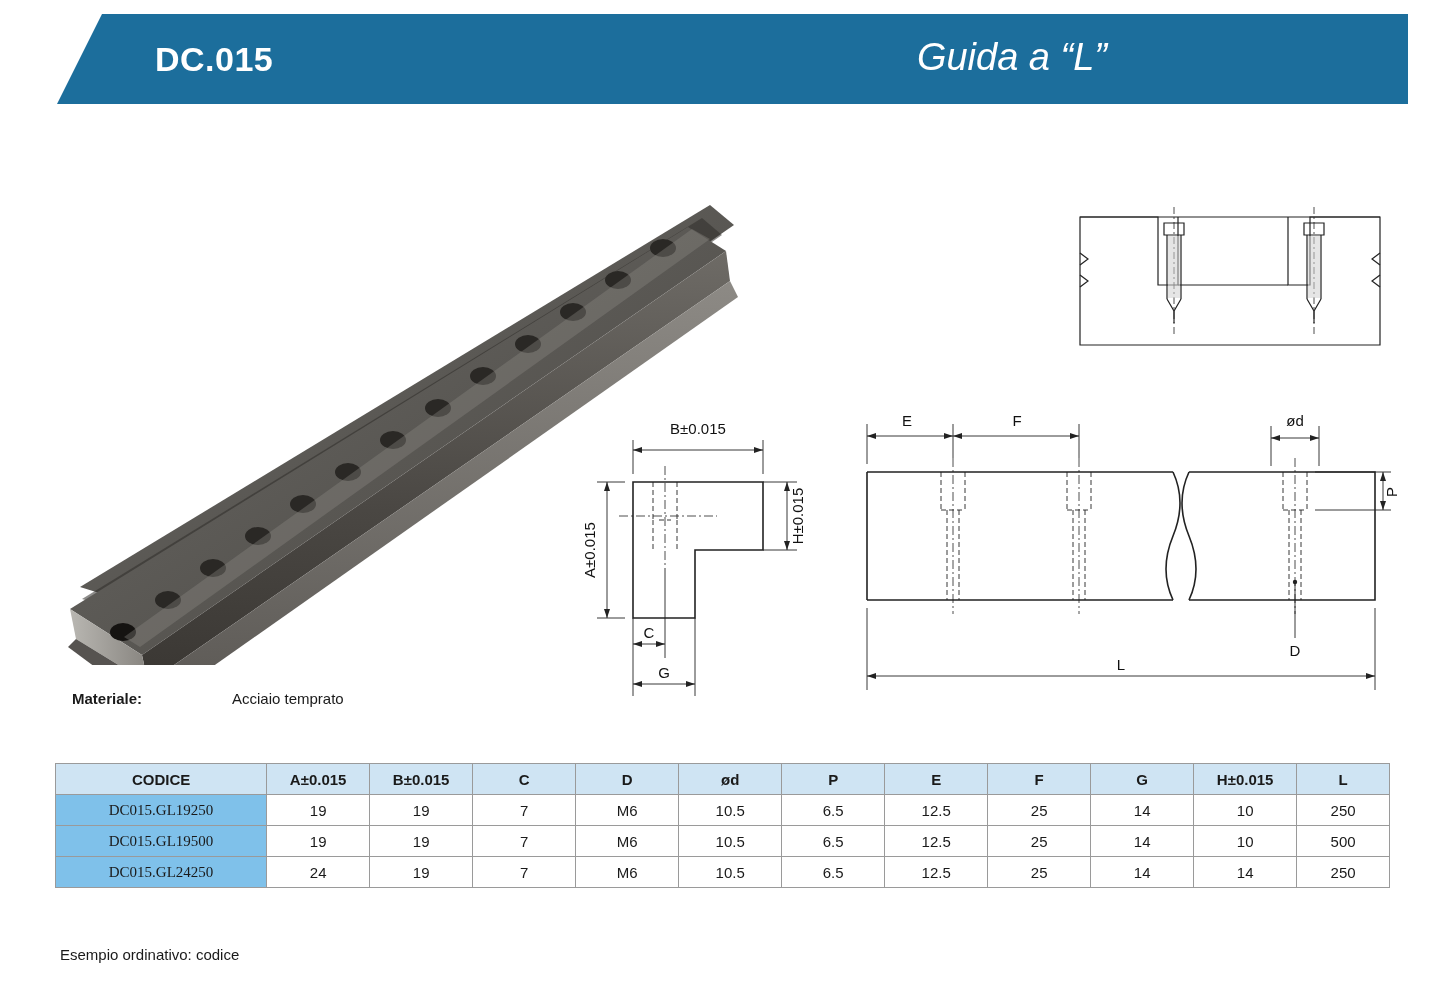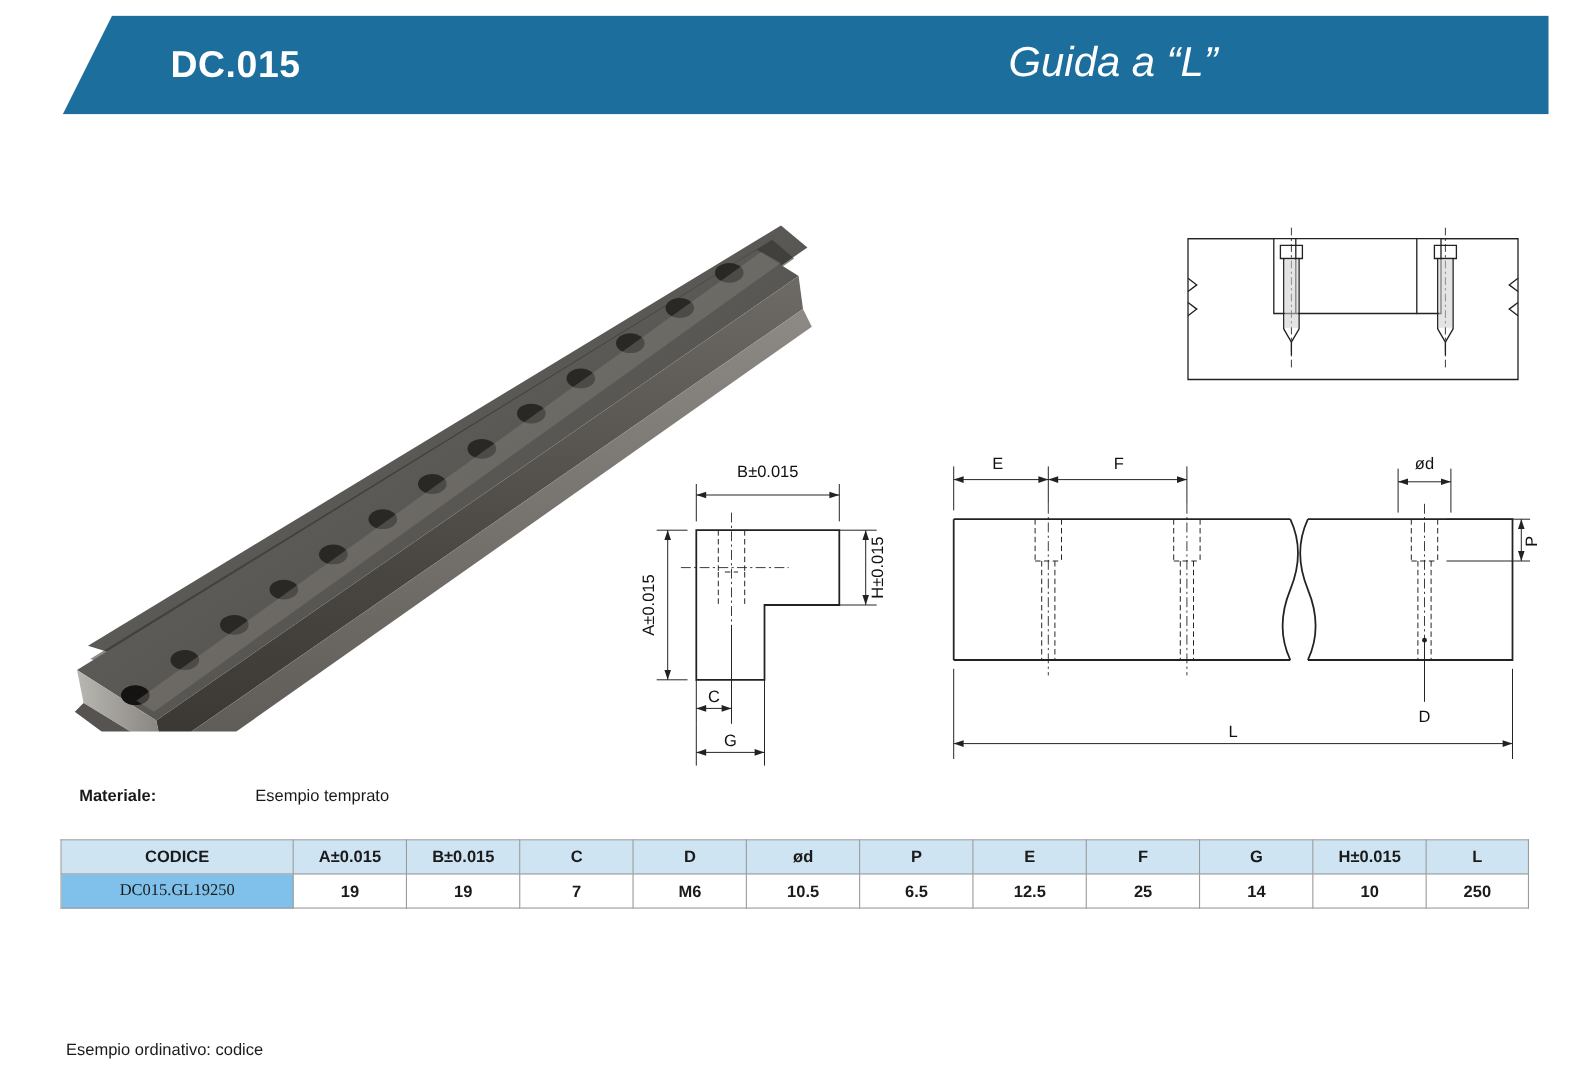--- a/index.html
+++ b/index.html
@@ -66,21 +66,20 @@
   .material {
     position: absolute;
     left: 72px;
     top: 690px;
     font-size: 15px;
   }
   .material .lbl {
     font-weight: bold;
     display: inline-block;
     width: 160px;
-    margin-top: 25px;
   }
   .material .val {
     font-weight: normal;
   }
 
   
   .table-wrap {
     position: absolute;
     left: 55px;
     top: 763px;
@@ -104,21 +103,20 @@
   }
   table.spec tbody td.code {
     background: #7FC1EA;
     font-weight: normal;
     text-align: center;
     font-size: 15px;
     font-family: Liberation Serif, serif;
   }
   table.spec tbody td {
     background: #ffffff;
-    font-weight: bold;
   }
   .col-code   { width: 200px; }
   .col-narrow { width: 95px; }
   .col-last   { width: 85px; }
 
   .order-example {
     position: absolute;
     left: 60px;
     top: 946px;
     font-size: 15px;
@@ -359,21 +357,21 @@
       <path d="M22 208 V290 M530 208 V290"></path>
       <path d="M22 276 H530"></path>
       <path d="M22 276 l9 -3 v6 z" fill="#222" stroke="none"></path>
       <path d="M530 276 l-9 -3 v6 z" fill="#222" stroke="none"></path>
     </g>
     <text x="276" y="270" font-size="15" text-anchor="middle">L</text>
   </svg>
 </div>
 
 <div class="material">
-  <span class="lbl">Materiale:</span><span class="val">Esempio temprato</span>
+  <span class="lbl">Materiale:</span><span class="val">Acciaio temprato</span>
 </div>
 
 <div class="table-wrap">
   <table class="spec">
     <thead>
       <tr>
         <th class="col-code">CODICE</th>
         <th class="col-narrow">A±0.015</th>
         <th class="col-narrow">B±0.015</th>
         <th class="col-narrow">C</th>
@@ -395,20 +393,48 @@
         <td>7</td>
         <td>M6</td>
         <td>10.5</td>
         <td>6.5</td>
         <td>12.5</td>
         <td>25</td>
         <td>14</td>
         <td>10</td>
         <td>250</td>
       </tr>
+      <tr>
+        <td class="code">DC015.GL19500</td>
+        <td>19</td>
+        <td>19</td>
+        <td>7</td>
+        <td>M6</td>
+        <td>10.5</td>
+        <td>6.5</td>
+        <td>12.5</td>
+        <td>25</td>
+        <td>14</td>
+        <td>10</td>
+        <td>500</td>
+      </tr>
+      <tr>
+        <td class="code">DC015.GL24250</td>
+        <td>24</td>
+        <td>19</td>
+        <td>7</td>
+        <td>M6</td>
+        <td>10.5</td>
+        <td>6.5</td>
+        <td>12.5</td>
+        <td>25</td>
+        <td>14</td>
+        <td>14</td>
+        <td>250</td>
+      </tr>
     </tbody>
   </table>
 </div>
 
 <div class="order-example">
   <b>Esempio ordinativo:</b>
   <span>codice</span>
 </div>
 
 </body></html>

